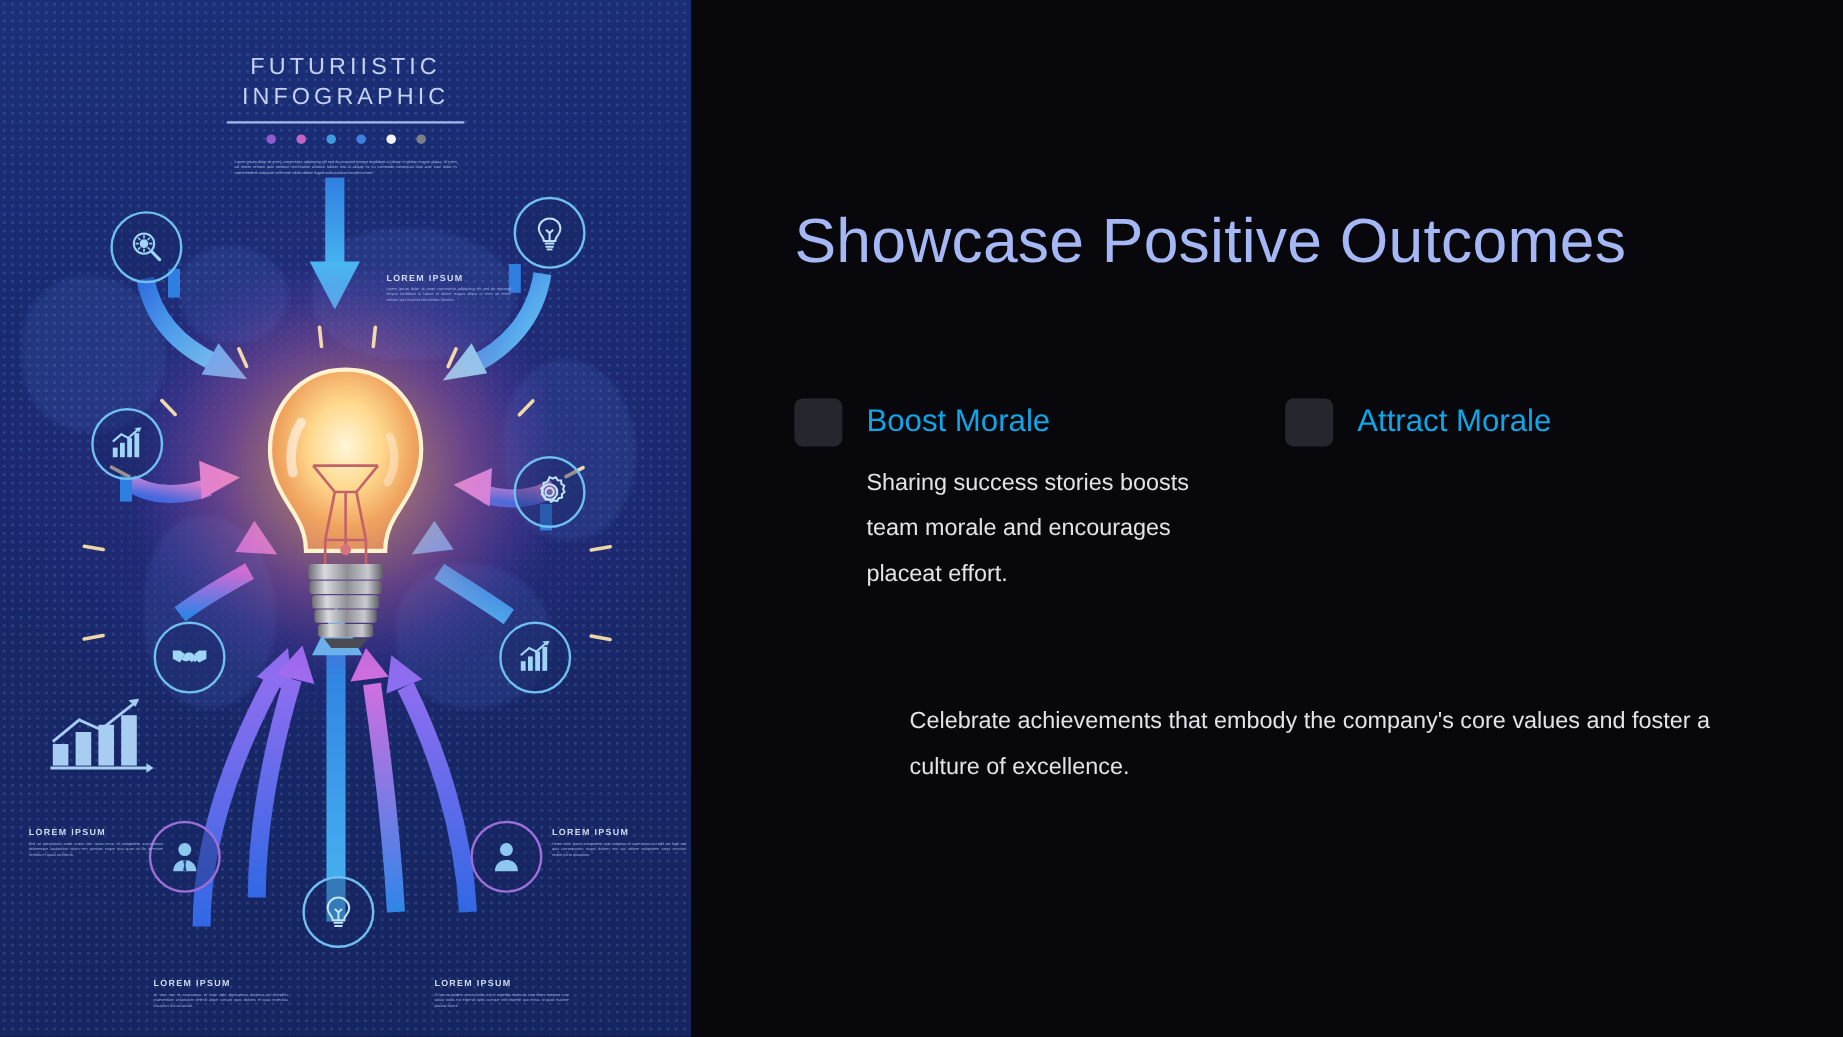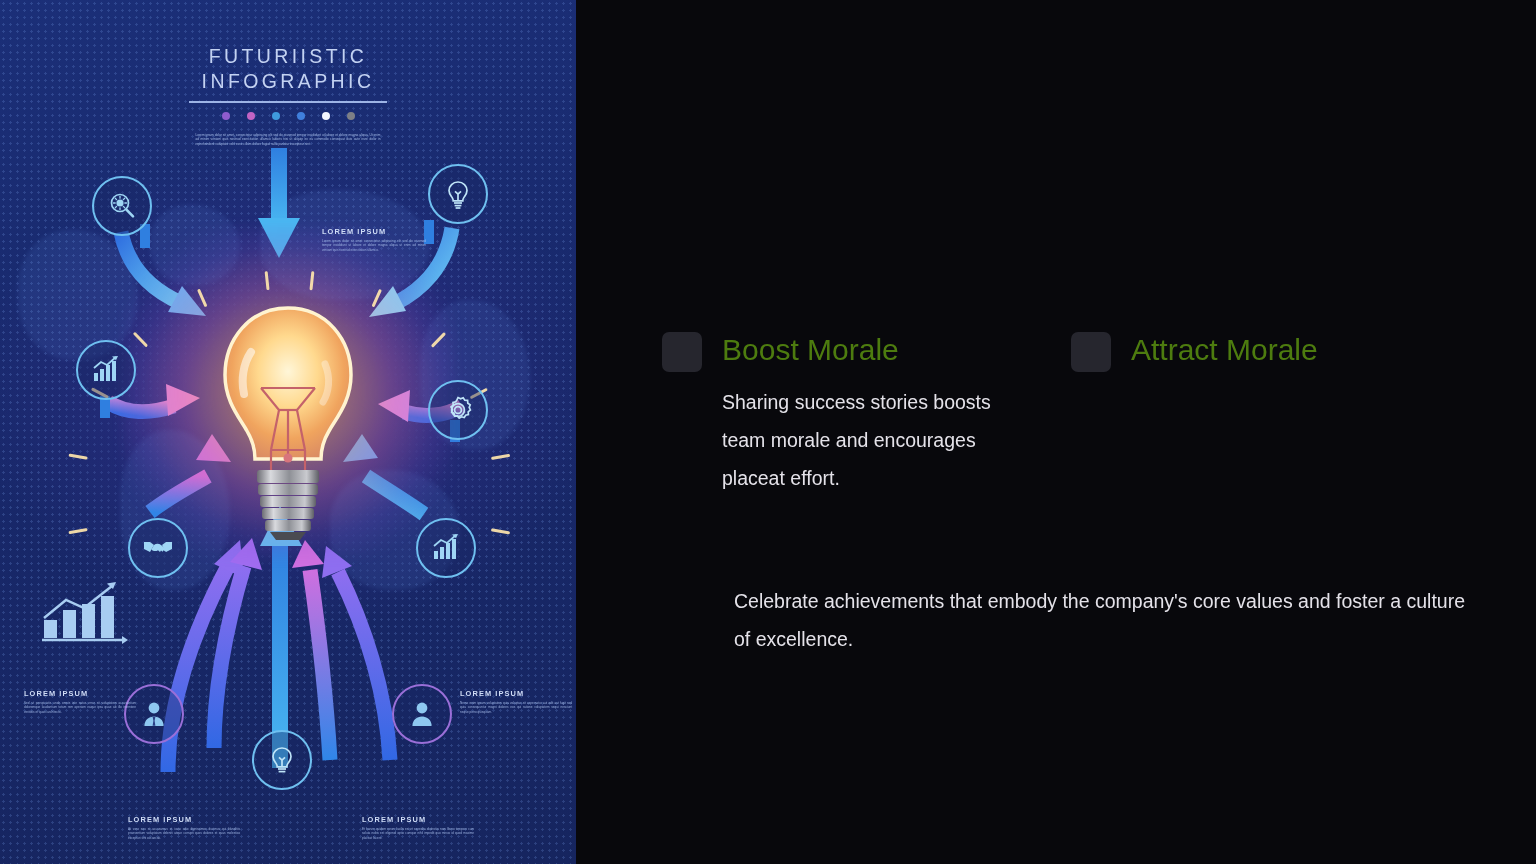--- a/index.html
+++ b/index.html
@@ -79,23 +79,23 @@
     line-height:60px;
   }
   .points{position:absolute;left:86px;top:330px;width:818px;}
   .row{display:flex;gap:0;}
   .point{width:409px;box-sizing:border-box;padding-right:56px;}
   .point.full{width:818px;padding-right:0;}
   .pt-head{display:flex;align-items:flex-start;gap:20px;}
   .bullet{
     width:40px;height:40px;border-radius:7px;background:#26262e;flex:0 0 40px;margin-top:2px;
   }
-  .pt-title{color:#4d7c0f;font-size:30px;line-height:34px;font-weight:400;padding-top:3px;}
+  .pt-title{color:#0ea5e9;font-size:26px;line-height:34px;font-weight:400;padding-top:3px;}
   .pt-body{color:#e4e2e9;font-size:19.5px;line-height:38px;margin:11px 0 0 60px;font-weight:400;}
-  .point.full .pt-body{margin-left:72px;}
+  .point.full .pt-body{margin-left:96px;}
   .sp{height:74px;}
 </style>
 </head>
 <body>
 
 <div class="slide">
 
   <div class="info-panel">
 
     <div class="map-dots"></div>
@@ -418,20 +418,21 @@
 
     <div class="lorem-block w-big" style="left:362px;top:778px">
       <div class="lorem-h">LOREM IPSUM</div>
       <div class="lorem-p">Et harum quidem rerum facilis est et expedita distinctio nam libero tempore cum soluta nobis est eligendi optio cumque nihil impedit quo minus id quod maxime placeat facere.</div>
     </div>
 
   </div>
 
   <div class="content">
 
+    <h1 class="headline">Showcase Positive Outcomes</h1>
 
     <div class="points">
 
       <div class="row">
 
         <div class="point">
           <div class="pt-head">
             <span class="bullet"></span>
             <span class="pt-title">Boost Morale</span>
           </div>

